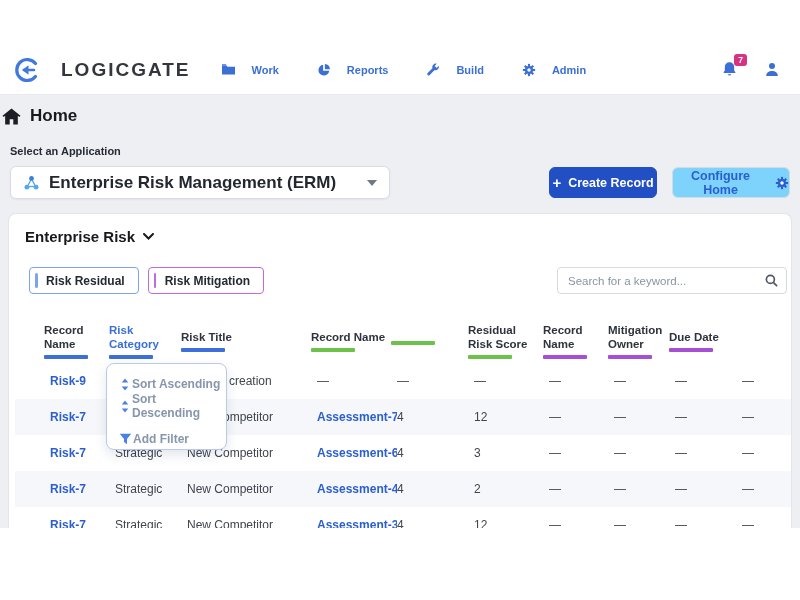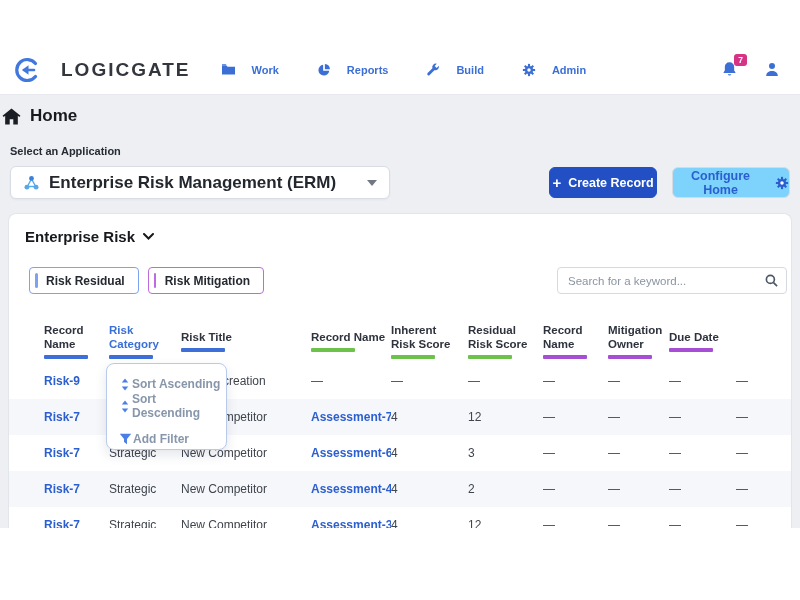--- a/index.html
+++ b/index.html
@@ -58,21 +58,21 @@
   
   .thead, .trow { display:grid;
       grid-template-columns:65px 72px 130px 80px 77px 75px 65px 61px 67px 1fr; }
   .thead { position:absolute; top:109px; left:35px; right:8px; }
   .hcell { display:flex; flex-direction:column; justify-content:center; cursor:pointer;
            padding-right:8px; }
   .hlbl { font-size:11.5px; font-weight:700; color:#2e333d; line-height:14px; min-height:14px; }
   .thead .hcell:nth-child(3) .hlbl, .thead .hcell:nth-child(4) .hlbl { white-space:nowrap; }
   .hcell.active .hlbl { color:#3a6fd8; }
   .hbar { width:44px; height:4px; margin-top:4px; border-radius:1px; }
-  .tbody { position:absolute; top:149px; left:0; right:0; }
+  .tbody { position:absolute; top:149px; left:6px; right:0; }
   .trow { height:36px; align-items:center; padding-left:35px; }
   .trow.alt { background:#f6f7fa; }
   .tcell { font-size:12px; color:#3f444d; padding-right:8px; overflow:hidden; white-space:nowrap; }
   .tcell.link { color:#2b5fd0; font-weight:700; cursor:pointer; }
 
   
   .col-menu { position:absolute; top:149px; left:97px; width:121px; height:87px; background:#fff;
               border:1px solid #b9c9ea; border-radius:8px; box-shadow:0 5px 12px rgba(30,50,90,.12);
               padding-top:9px; z-index:5; }
   .menu-item { display:flex; align-items:center; gap:1px; height:22px; padding-left:12px;
@@ -262,21 +262,20 @@
           </div>
           <div class="hcell">
             <span class="hlbl">Risk Title</span>
             <span class="hbar" style="background: rgb(62, 111, 217);"></span>
           </div>
           <div class="hcell">
             <span class="hlbl">Record Name</span>
             <span class="hbar" style="background: rgb(108, 194, 74);"></span>
           </div>
           <div class="hcell">
-            <span class="hlbl">Inherent Risk Score</span>
             <span class="hbar" style="background: rgb(108, 194, 74);"></span>
           </div>
           <div class="hcell">
             <span class="hlbl">Residual Risk Score</span>
             <span class="hbar" style="background: rgb(108, 194, 74);"></span>
           </div>
           <div class="hcell">
             <span class="hlbl">Record Name</span>
             <span class="hbar" style="background: rgb(167, 79, 212);"></span>
           </div>

